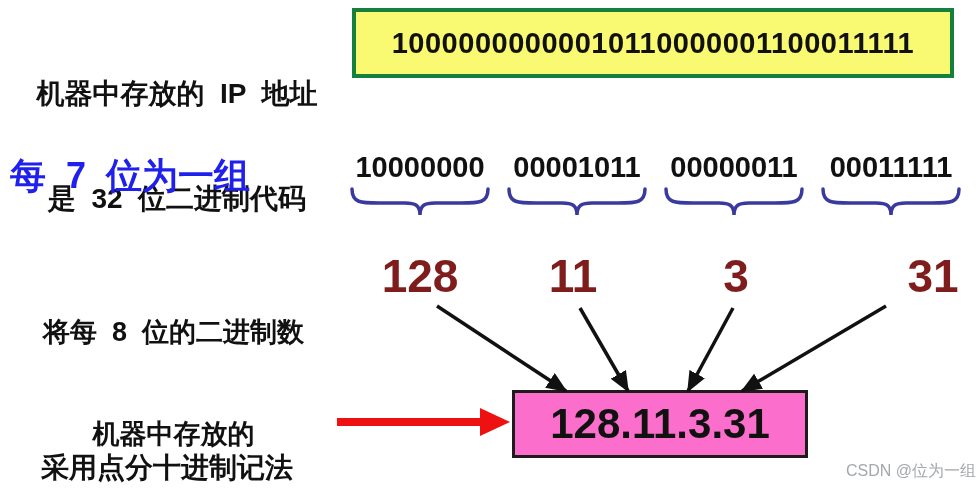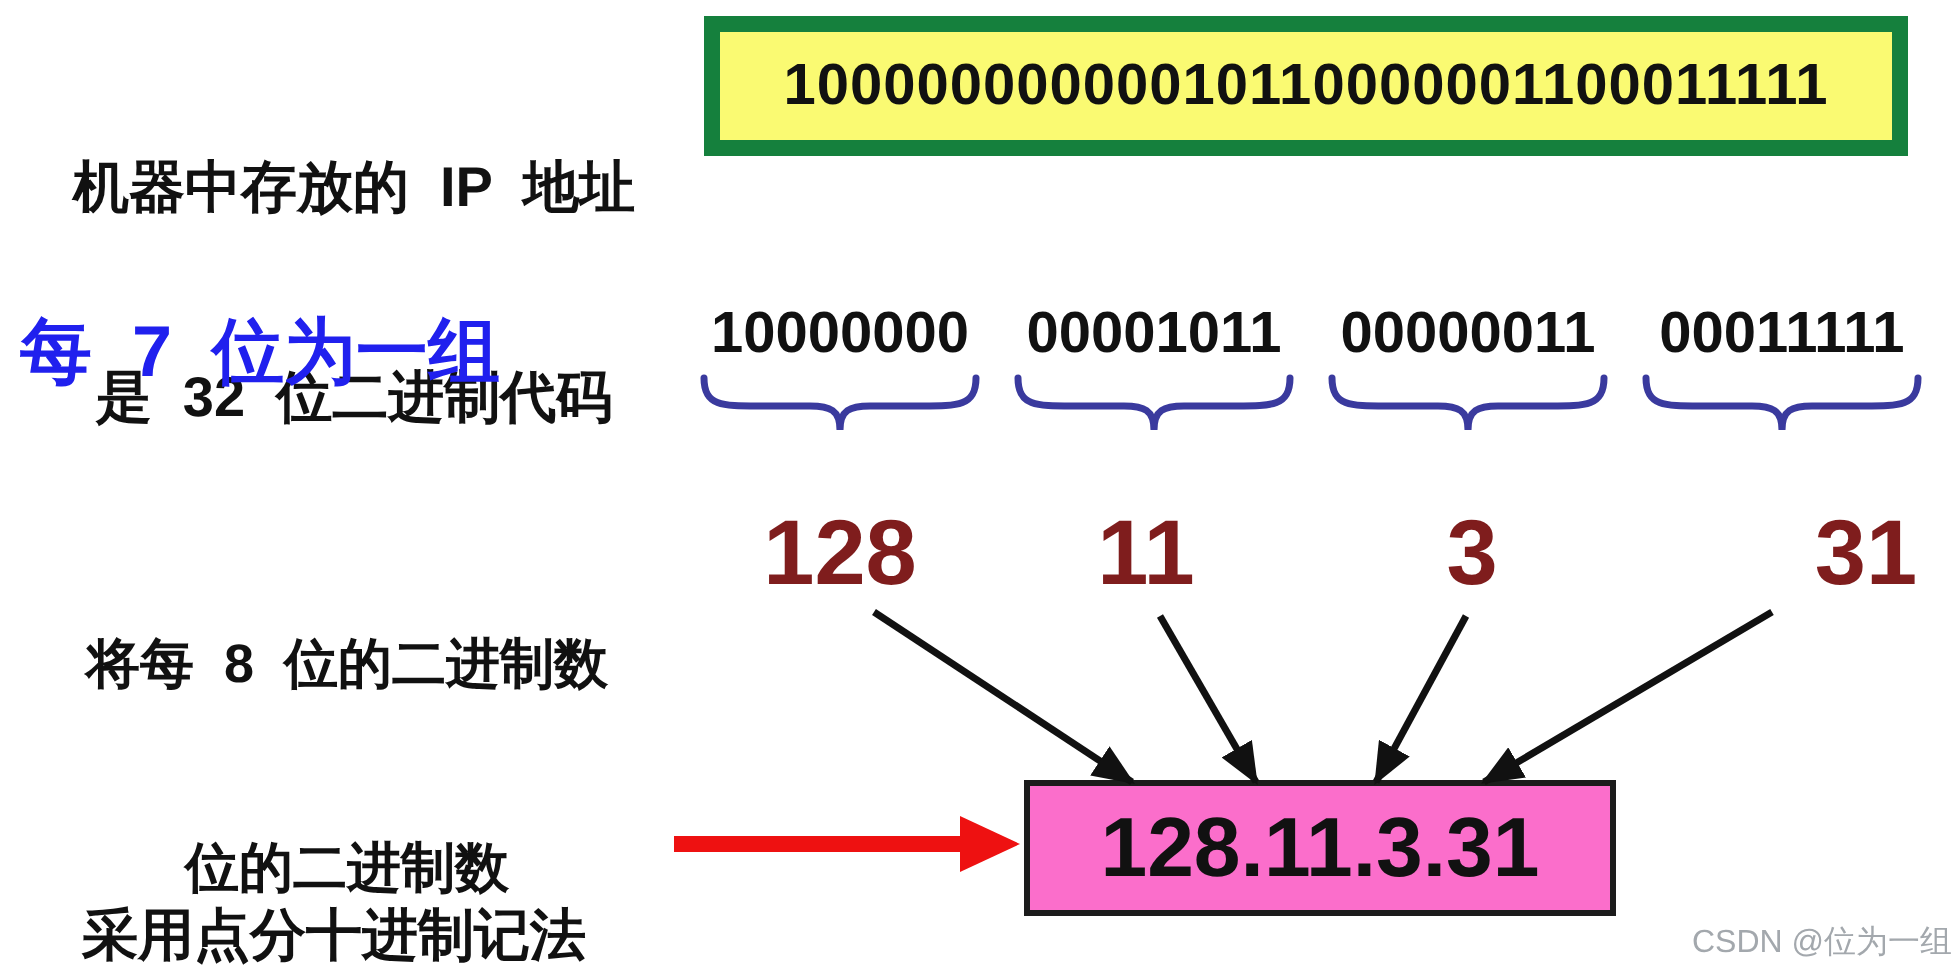--- a/index.html
+++ b/index.html
@@ -24,21 +24,21 @@
   }
   .caption-line { white-space: pre; }
 
   .step1-caption { left: 4px; top: 6px; width: 346px; font-size: 28px; line-height: 35px; }
 
   .binary-box {
     position: absolute;
     left: 352px; top: 8px;
     width: 602px; height: 70px;
     background: #fafa72;
-    border: 8px solid #15803d;
+    border: 4px solid #15803d;
     display: flex; align-items: center; justify-content: center;
     font-size: 29px; font-weight: bold; letter-spacing: 0.5px;
   }
 
   .step2-caption {
     position: absolute;
     left: 10px; top: 152px;
     font-size: 36px; font-weight: bold;
     color: #2020ee;
     white-space: pre;
@@ -131,21 +131,21 @@
   </div>
   <div class="octet-group" style="left:819px">
     <div class="octet-bits">00011111</div>
     <svg class="brace-svg" width="142" height="32" viewBox="0 0 142 32">
       <path d="M3,3 C3,17 12,17 30,17 L56,17 C66,17 71,19 71,29 C71,19 76,17 86,17 L112,17 C130,17 139,17 139,3" fill="none" stroke="#3a3a9e" stroke-width="3.5" stroke-linecap="round"></path>
     </svg>
   </div>
 
   <div class="caption step3-caption">
     <div class="caption-line">将每  8  位的二进制数</div>
-    <div class="caption-line">位的二进制数</div>
+    <div class="caption-line">机器中存放的</div>
   </div>
 
   <span class="decimal-value" style="left:420px">128</span>
   <span class="decimal-value" style="left:573px">11</span>
   <span class="decimal-value" style="left:736px">3</span>
   <span class="decimal-value" style="left:933px">31</span>
 
   <svg class="overlay-svg" width="980" height="490" viewBox="0 0 980 490">
     <defs>
       <marker id="ah" markerWidth="6" markerHeight="5" refX="5.5" refY="2.5" orient="auto">

